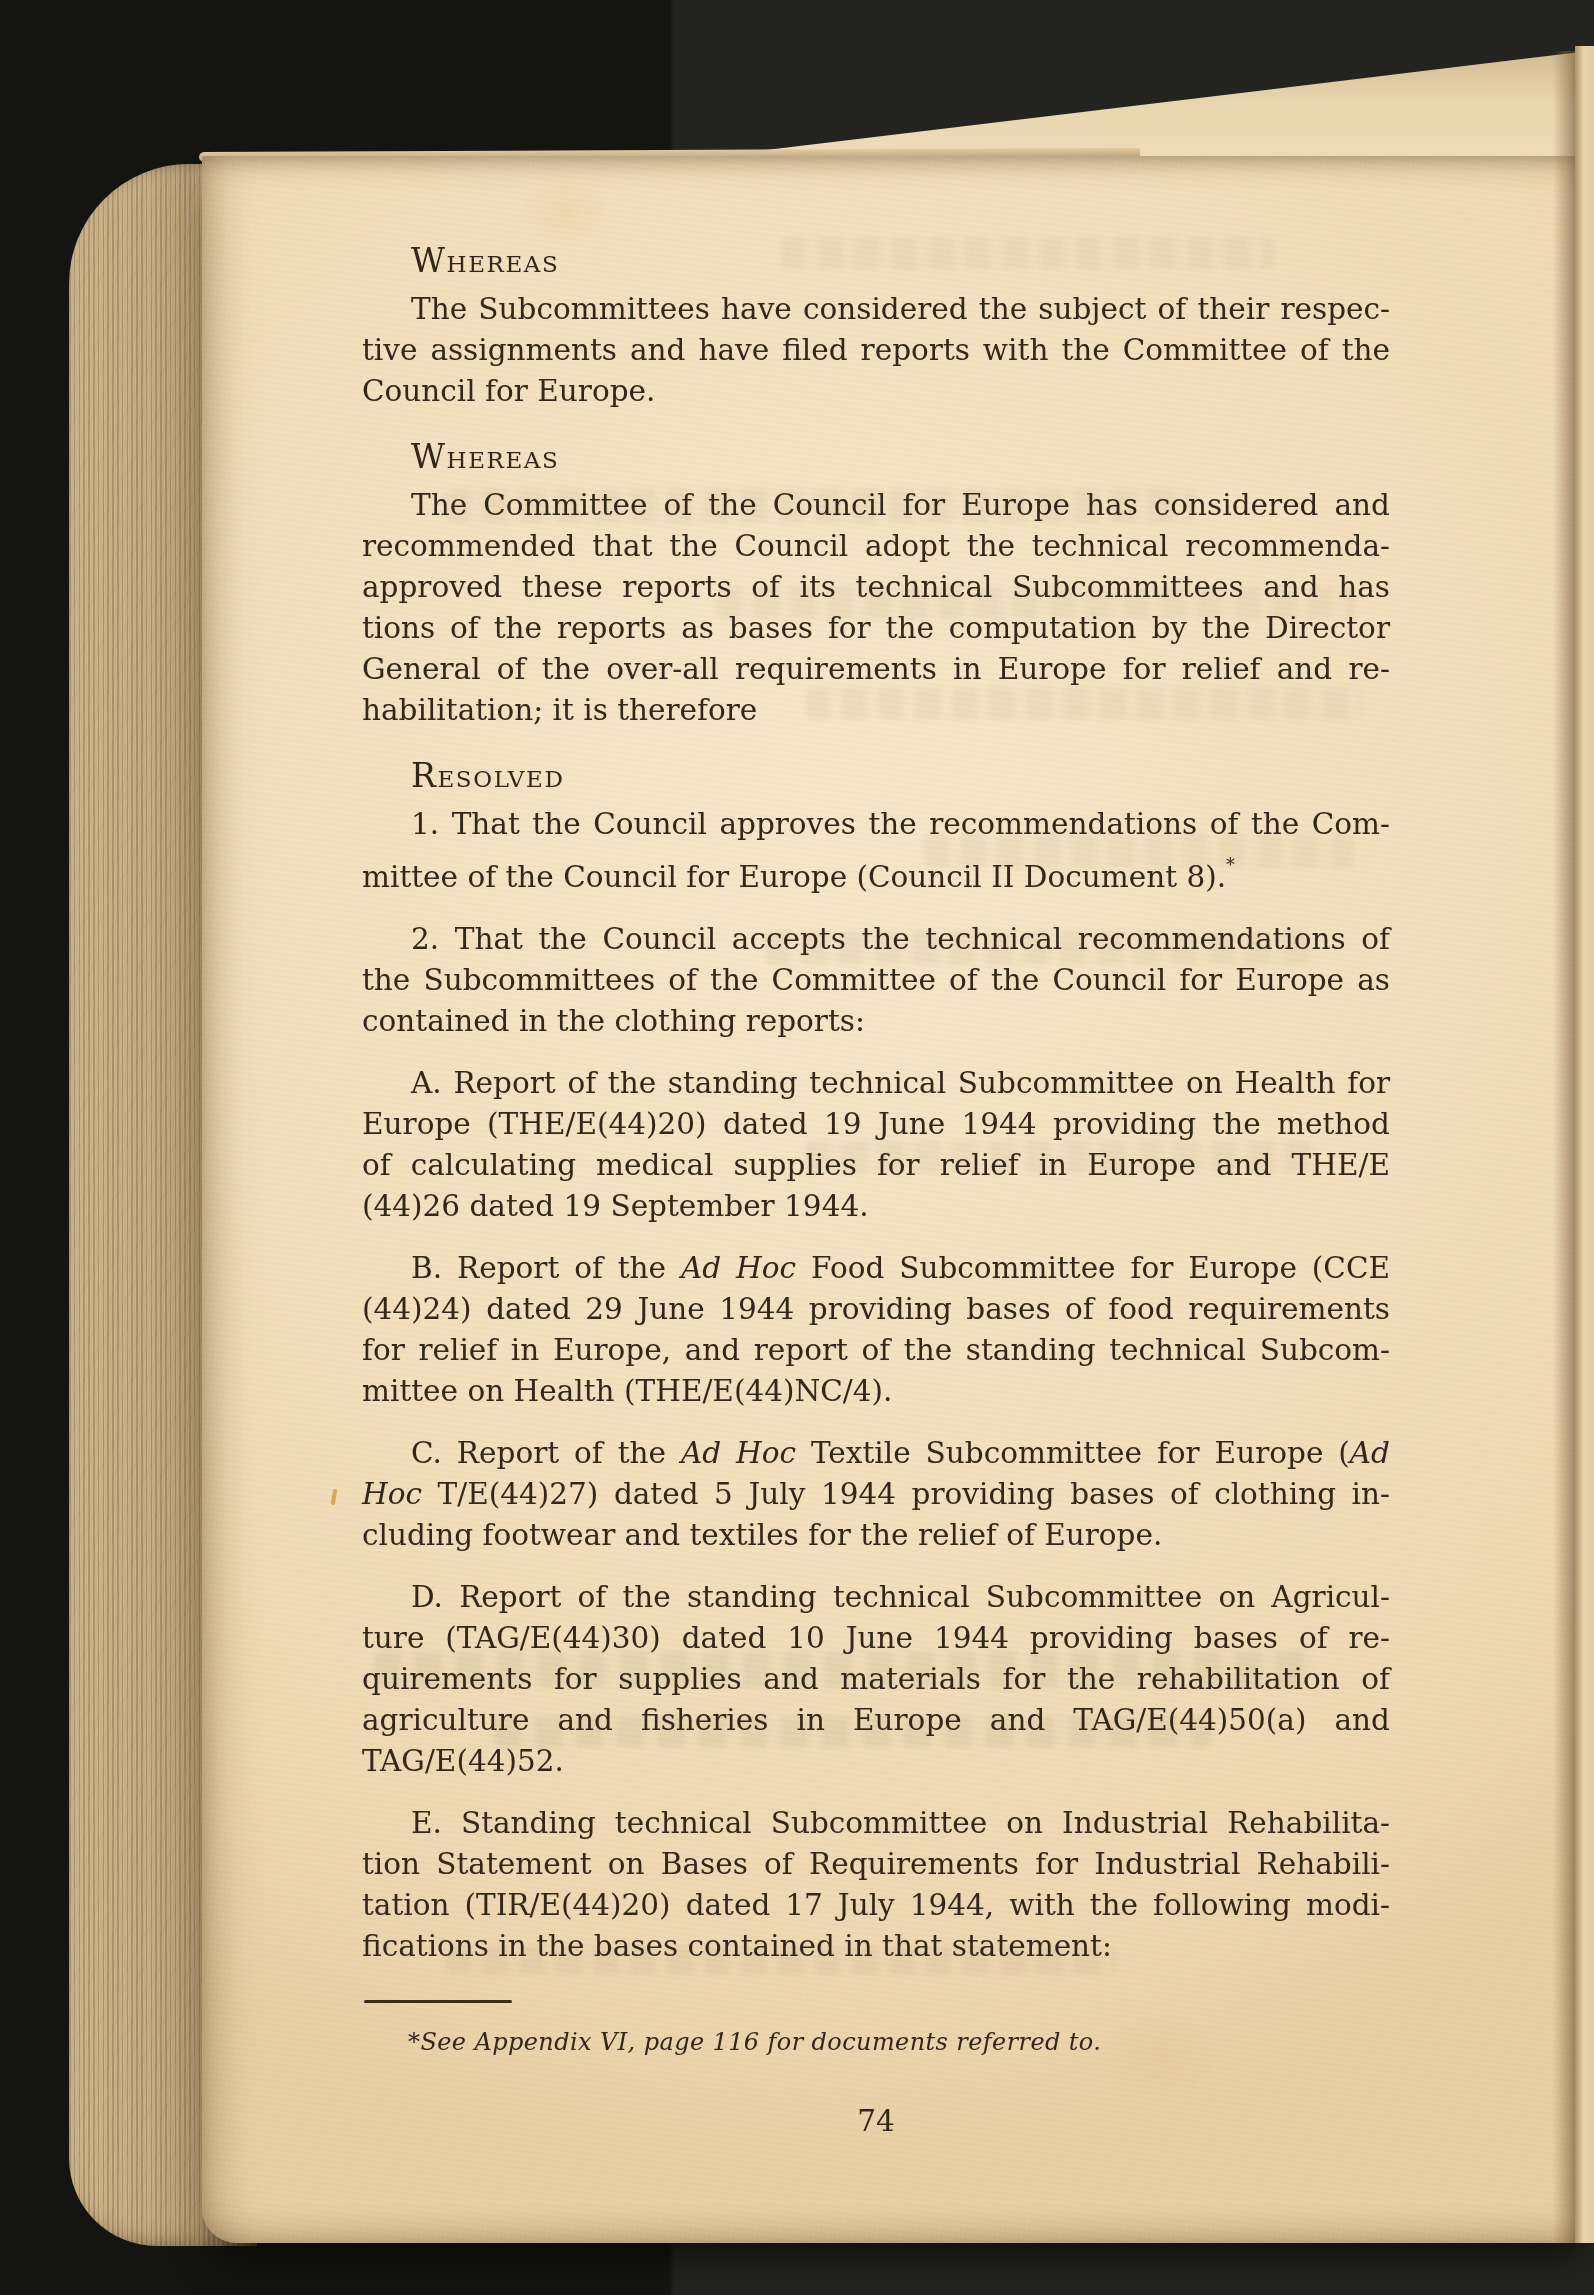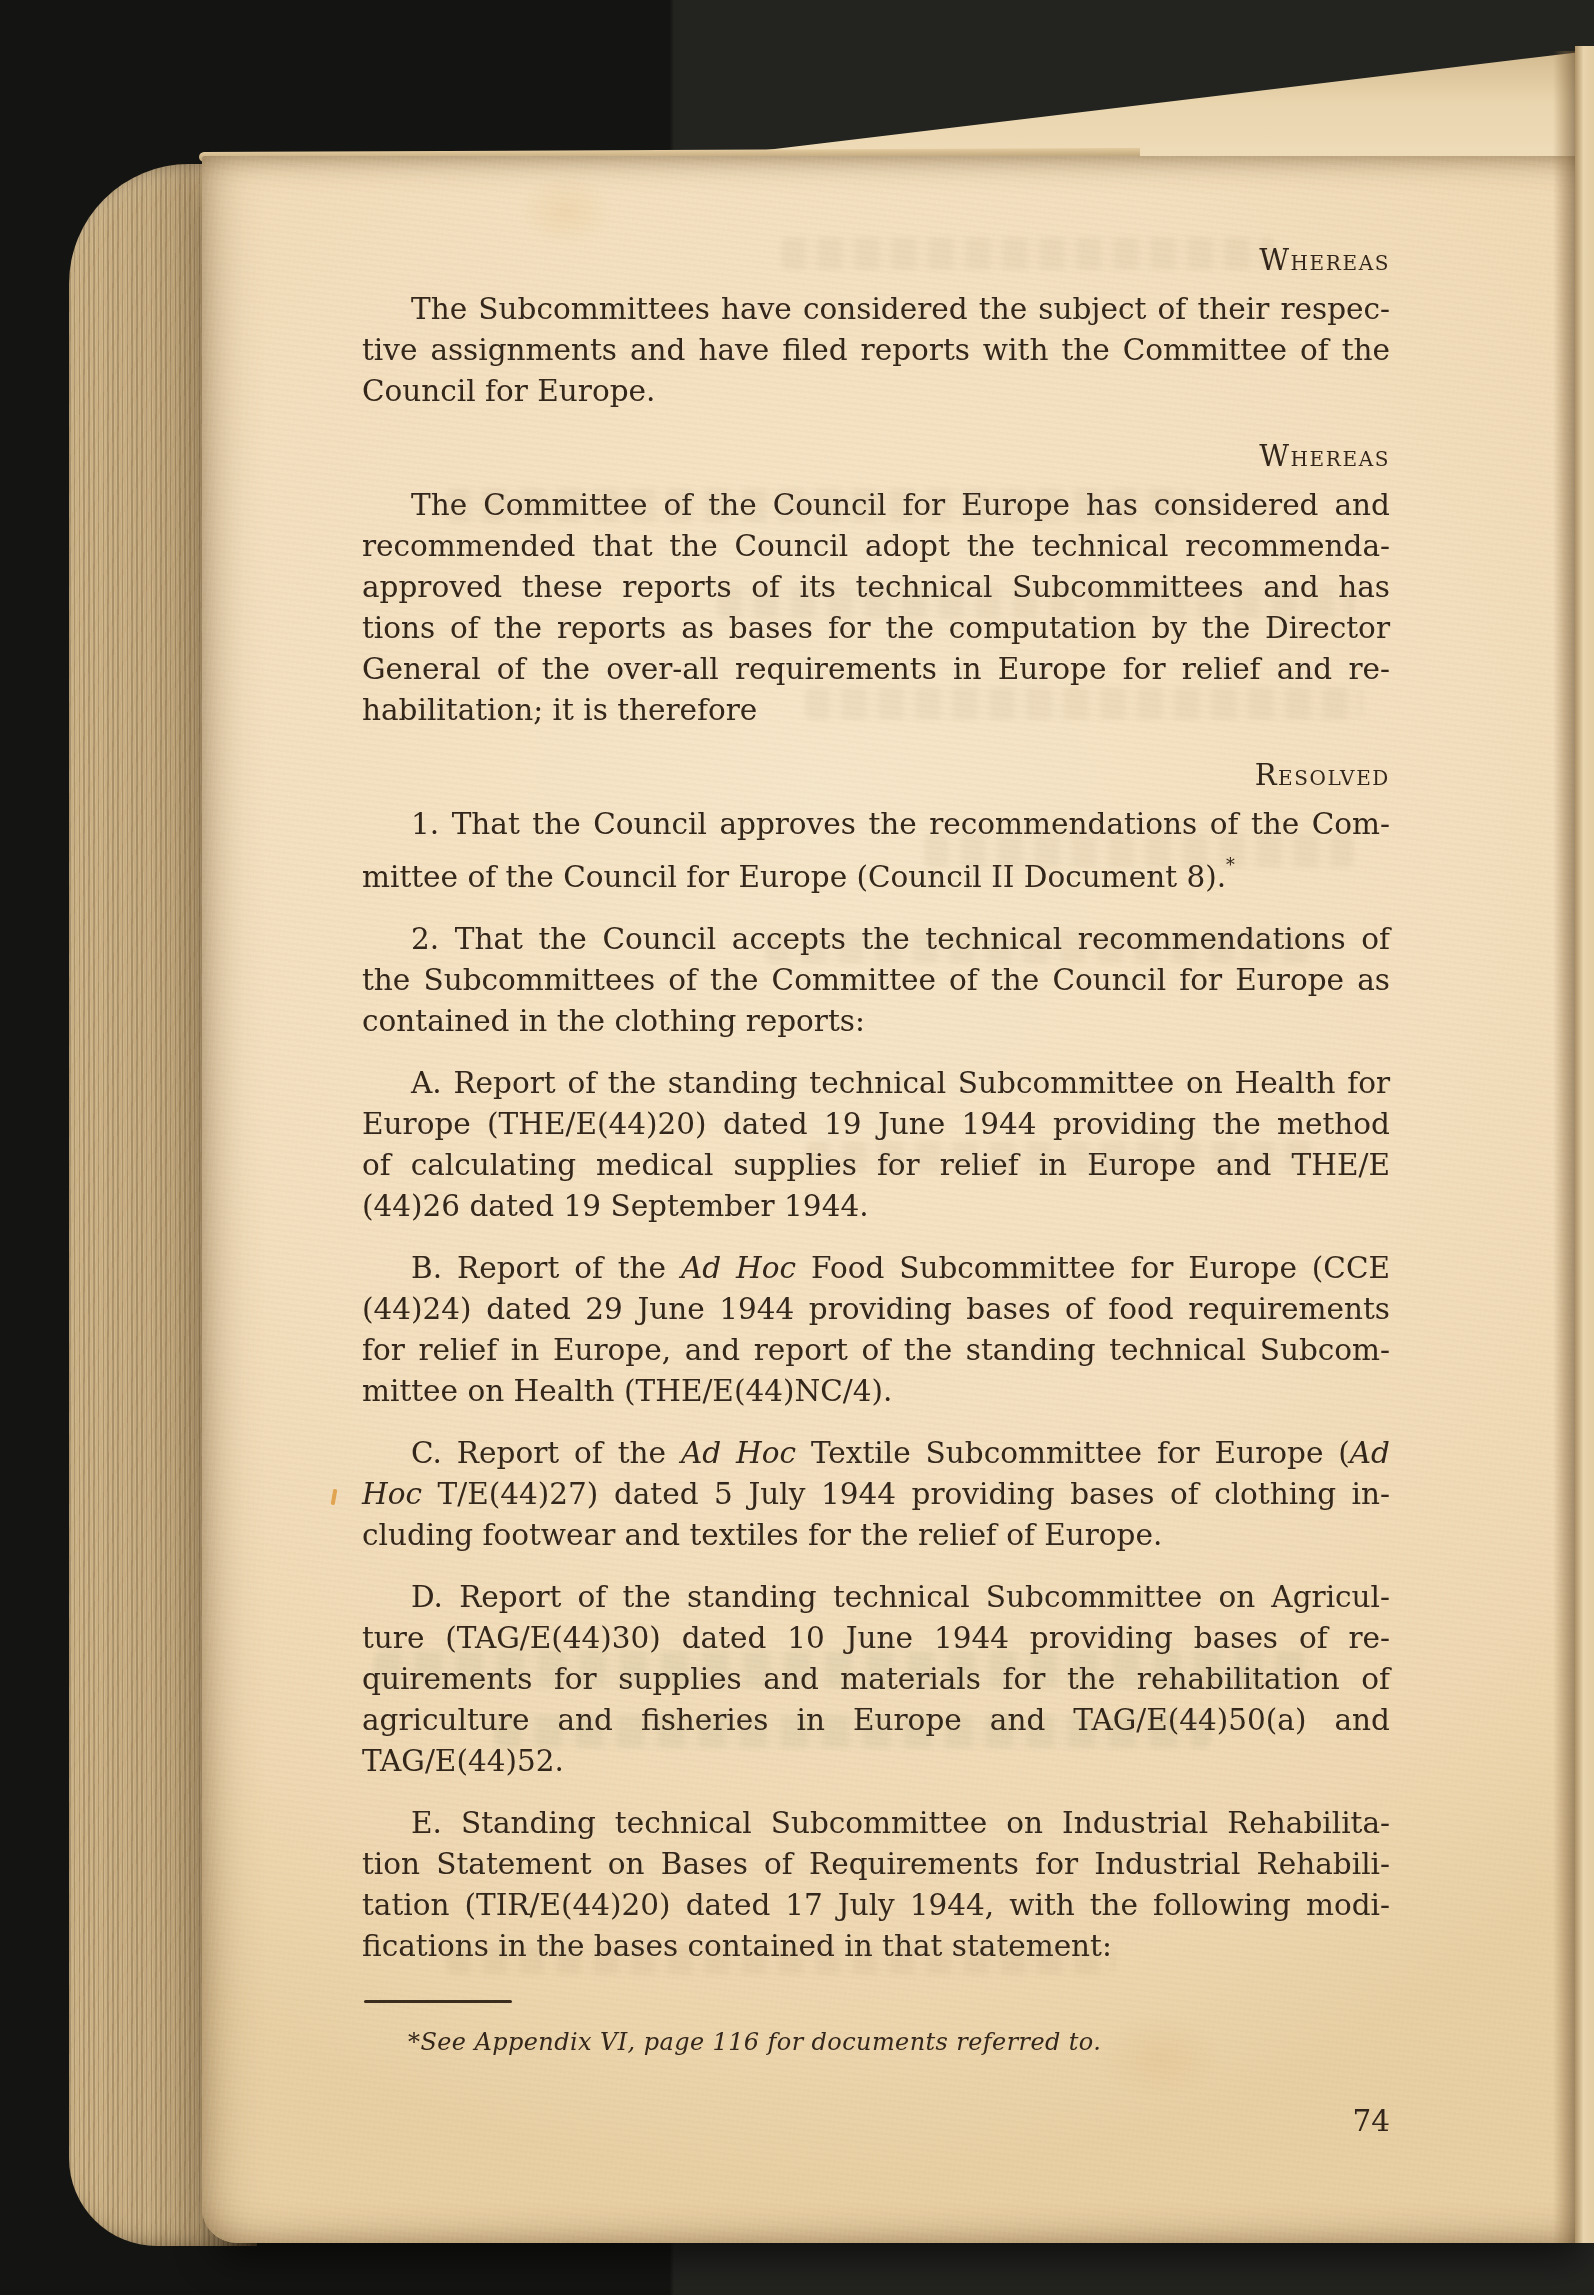--- a/index.html
+++ b/index.html
@@ -59,28 +59,28 @@
   
   .text{
     position:absolute;left:160px;top:84px;width:1028px;
     color:#33261a;font-size:29.5px;line-height:41px;
   }
   .ln{white-space:nowrap;}
   .j{text-align:justify;text-align-last:justify;}
   .i1{text-indent:49px;}
   .ps{margin-top:21px;}
   .h{
-    font-variant:small-caps;letter-spacing:1.6px;font-size:29px;
-    padding-left:49px;margin:24px 0 8px;text-align:right;
+    font-variant:small-caps;letter-spacing:1.6px;font-size:33px;
+    padding-left:49px;margin:24px 0 8px;
   }
   .h.first{margin-top:0;}
   .ast{font-size:60%;vertical-align:38%;}
   .footnote-rule{width:148px;height:3.2px;background:#3b2d1e;border-radius:1.6px;margin:33px 0 19px 1.6px;}
   .footnote{font-style:italic;font-size:24px;padding-left:46px;letter-spacing:0.4px;white-space:nowrap;}
-  .page-num{text-align:right;margin-top:38px;font-size:29.5px;}
+  .page-num{text-align:center;margin-top:38px;font-size:29.5px;}
   
   .g{
     position:absolute;height:33px;border-radius:8px;filter:blur(2.4px);opacity:.55;
     background:repeating-linear-gradient(90deg, rgba(128,112,72,.13) 0 24px, rgba(128,112,72,.03) 24px 37px);
   }
   .green{background:repeating-linear-gradient(90deg, rgba(106,122,80,.16) 0 27px, rgba(106,122,80,.04) 27px 41px);}
   .g1{left:579px;top:81px;width:494px;}
   .g2{left:244px;top:332px;width:749px;height:35px;}
   .g3{left:515px;top:430px;width:638px;}
   .g4{left:603px;top:531px;width:558px;}

